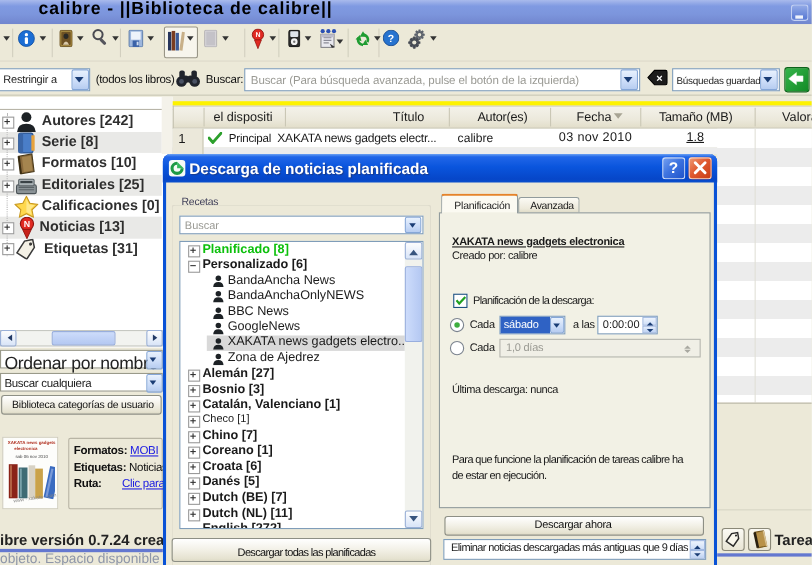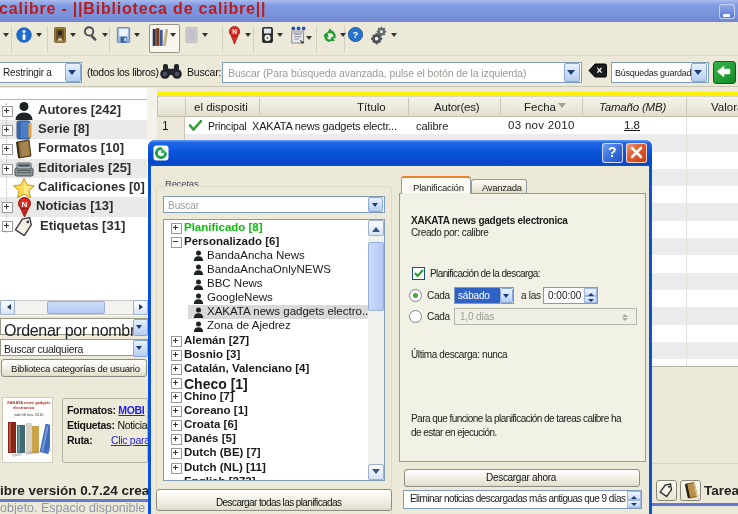--- a/index.html
+++ b/index.html
@@ -8,21 +8,21 @@
   .ab{position:absolute;}
   .txt{white-space:nowrap;}
   .xpbtn{background:linear-gradient(180deg,#ffffff 0%,#f2f0e6 50%,#e5e2d0 90%,#dcd8c4 100%);border:1px solid #8d8f85;border-radius:3px;}
   .inp{background:#fff;border:1px solid #7f9db9;}
 </style>
 </head>
 <body>
 <div id="scr">
 
 <div class="ab" style="left:0;top:0;width:738px;height:22px;background:linear-gradient(180deg,#a9baec 0%,#809ae2 25%,#7c95dc 60%,#7186ce 100%);"></div>
-<div class="ab txt" style="left:-1px;top:0px;font-size:16px;letter-spacing:0.8px;font-weight:bold;color:#b91c1c;">calibre - ||Biblioteca de calibre||</div>
+<div class="ab txt" style="left:-1px;top:0px;font-size:16px;letter-spacing:0.8px;font-weight:bold;color:#000000;padding-left:36px;">calibre - ||Biblioteca de calibre||</div>
 <div class="ab" style="left:719px;top:4px;width:16px;height:15px;border-radius:3px;background:linear-gradient(180deg,#98aee8 0%,#5f7fd6 80%);box-shadow:inset 0 0 0 1px #c3d0f2;"></div>
 <div class="ab" style="left:723px;top:14px;width:7px;height:3px;background:#f0f4fc;"></div>
 
 <div class="ab" style="left:0;top:22px;width:738px;height:64px;background:#ece9d8;"></div>
 <div class="ab" style="left:0;top:86px;width:738px;height:1px;background:#c9c6b6;"></div>
 <div class="ab" style="left:0;top:55px;width:738px;height:1px;background:#dcd9c9;"></div>
 
 <div class="ab" style="left:11px;top:26px;width:1px;height:26px;background:#d2cfbf;"></div>
 <div class="ab" style="left:47px;top:26px;width:1px;height:26px;background:#d2cfbf;"></div>
 <div class="ab" style="left:109px;top:26px;width:1px;height:26px;background:#d2cfbf;"></div>
@@ -267,40 +267,40 @@
       <rect x="11" y="7" width="8" height="28" fill="#3e6b74"></rect>
       <rect x="12.2" y="8" width="1.6" height="26" fill="#7aa2aa"></rect>
       <rect x="20" y="5" width="6" height="30" fill="#d8d2c4"></rect>
       <rect x="26" y="8" width="7" height="27" fill="#caa24a"></rect>
       <rect x="33.5" y="6" width="9" height="29" fill="#3a6bc0" transform="rotate(12 38 35)"></rect>
       <rect x="35" y="8" width="2" height="26" fill="#7a9ad8" transform="rotate(12 38 35)"></rect>
     </svg>
 <div class="ab txt" style="left:12px;top:450px;font-size:4.5px;color:#888;transform:rotate(-8deg);">www · xakata · com</div>
 
 <div class="ab" style="left:62px;top:398px;width:86px;height:65px;border:1px solid #b8b5a5;border-radius:2px;box-sizing:border-box;"></div>
-<div class="ab txt" style="left:67px;top:404px;font-size:10.5px;letter-spacing:-0.3px;font-weight:bold;color:#111;">Formatos: <span style="font-weight:bold;color:#2222e2;text-decoration:underline;">MOBI</span></div>
+<div class="ab txt" style="left:67px;top:404px;font-size:10.5px;letter-spacing:-0.3px;font-weight:bold;color:#111;">Formatos: <span style="font-weight:normal;color:#2222e2;text-decoration:underline;">MOBI</span></div>
 <div class="ab txt" style="left:67px;top:419px;font-size:10.5px;letter-spacing:-0.3px;font-weight:bold;color:#111;">Etiquetas: <span style="font-weight:normal;color:#111;">Noticias,</span></div>
 <div class="ab txt" style="left:67px;top:434px;font-size:10.5px;letter-spacing:-0.3px;font-weight:bold;color:#111;">Ruta: <span style="font-weight:normal;color:#2222e2;text-decoration:underline;margin-left:16px;">Clic para</span></div>
 
 <div class="ab" style="left:147px;top:88px;width:10px;height:52px;background:#f4f2ea;"></div>
 <div class="ab" style="left:157px;top:92px;width:581px;height:4px;background:#fdf200;"></div>
 <div class="ab" style="left:157px;top:96px;width:581px;height:21px;background:linear-gradient(180deg,#f4f2ea 0%,#ece9dc 60%,#e2deca 100%);border-top:1px solid #d8d5c5;border-bottom:1px solid #c3c0ae;box-sizing:border-box;"></div>
 <div class="ab" style="left:157px;top:96px;width:1px;height:44px;background:#c3c0ae;"></div>
 <div class="ab" style="left:185px;top:98px;width:1px;height:17px;background:#cac7b5;"></div>
 <div class="ab" style="left:259px;top:98px;width:1px;height:17px;background:#cac7b5;"></div>
 <div class="ab" style="left:408px;top:98px;width:1px;height:17px;background:#cac7b5;"></div>
 <div class="ab" style="left:500px;top:98px;width:1px;height:17px;background:#cac7b5;"></div>
 <div class="ab" style="left:582px;top:98px;width:1px;height:17px;background:#cac7b5;"></div>
 <div class="ab" style="left:686px;top:98px;width:1px;height:17px;background:#cac7b5;"></div>
 <div class="ab txt" style="left:194px;top:101px;font-size:11.5px;color:#1a1a1a;">el dispositi</div>
 <div class="ab txt" style="left:357px;top:101px;font-size:11.5px;color:#1a1a1a;">Título</div>
 <div class="ab txt" style="left:434px;top:101px;font-size:11.5px;letter-spacing:-0.2px;color:#1a1a1a;">Autor(es)</div>
 <div class="ab txt" style="left:524px;top:101px;font-size:11.5px;color:#1a1a1a;">Fecha</div>
 <div class="ab" style="left:558px;top:103px;width:0;height:0;border:4px solid transparent;border-top:5px solid #a8a494;"></div>
-<div class="ab txt" style="left:599px;top:101px;font-size:11.5px;letter-spacing:-0.2px;color:#1a1a1a;font-style:italic;">Tamaño (MB)</div>
+<div class="ab txt" style="left:599px;top:101px;font-size:11.5px;letter-spacing:-0.2px;color:#1a1a1a;">Tamaño (MB)</div>
 <div class="ab txt" style="left:711px;top:101px;font-size:11.5px;color:#1a1a1a;">Valora</div>
 
 <div class="ab" style="left:157px;top:117px;width:581px;height:17px;background:#fff;"></div>
 <div class="ab" style="left:157px;top:134px;width:581px;height:6px;background:#ececec;"></div>
 <div class="ab" style="left:157px;top:117px;width:28px;height:23px;background:#ebe8da;border-right:1px solid #cac7b5;box-sizing:border-box;"></div>
 <div class="ab txt" style="left:162px;top:119px;font-size:12px;color:#1a1a1a;">1</div>
 <svg class="ab" style="left:189px;top:120px;" width="13" height="11" viewBox="0 0 13 11">
       <path d="M1 5.5 L4.5 9.5 L12 1" fill="none" stroke="#2ca02c" stroke-width="2.6" stroke-linecap="round"></path>
     </svg>
 <div class="ab txt" style="left:208px;top:120px;font-size:10.5px;letter-spacing:-0.2px;color:#1a1a1a;">Principal</div>
@@ -333,20 +333,21 @@
 <div class="ab" style="left:652px;top:503px;width:86px;height:3px;background:#6478d0;"></div>
 
 <div class="ab" style="left:148px;top:140px;width:504px;height:374px;background:#ece9d8;border-left:3px solid #0952d6;border-right:3px solid #0952d6;box-sizing:border-box;border-radius:7px 7px 0 0;"></div>
 
 <div class="ab" style="left:148px;top:140px;width:504px;height:26px;border-radius:7px 7px 0 0;background:linear-gradient(180deg,#6ba1f3 0%,#2166e8 10%,#0a55dd 45%,#0646c8 88%,#0a50cc 100%);"></div>
 <svg class="ab" style="left:153px;top:145px;" width="16" height="16" viewBox="0 0 16 16">
       <rect x="0.5" y="0.5" width="15" height="15" rx="3" fill="#f6fbf6"></rect>
       <path d="M8 2 a6 6 0 1 0 6 6 l-2.8 0 a3.2 3.2 0 1 1 -3.2-3.2 z" fill="#1e9a44"></path>
       <path d="M8 2 l6 6 -6 0 z" fill="#34b85c"></path>
     </svg>
+<div class="ab txt" style="left:172px;top:145px;font-size:14px;font-weight:bold;color:#fff;text-shadow:1px 1px 1px #1a3a8a;">Descarga de noticias planificada</div>
 
 <div class="ab" style="left:602px;top:143px;width:21px;height:20px;border-radius:3px;background:linear-gradient(135deg,#7aa4f2 0%,#3f74e0 45%,#1c50c8 100%);box-shadow:inset 0 0 0 1px #cfdcf5;"></div>
 <div class="ab txt" style="left:608px;top:144px;font-size:14px;font-weight:bold;color:#fff;">?</div>
 <div class="ab" style="left:626px;top:143px;width:21px;height:20px;border-radius:3px;background:linear-gradient(135deg,#f09f7a 0%,#e05a30 45%,#c63a12 100%);box-shadow:inset 0 0 0 1px #f5d5c5;"></div>
 <svg class="ab" style="left:630px;top:146px;" width="13" height="13" viewBox="0 0 13 13">
       <path d="M2 2 L11 11 M11 2 L2 11" stroke="#fff" stroke-width="2.6" stroke-linecap="round"></path>
     </svg>
 
 <div class="ab txt" style="left:165px;top:178px;font-size:9.5px;letter-spacing:-0.2px;color:#41415a;">Recetas</div>
 <div class="ab" style="left:156px;top:186px;width:236px;height:328px;border:1px solid #dedbcc;border-bottom:none;border-radius:3px 3px 0 0;box-sizing:border-box;"></div>
@@ -361,22 +362,22 @@
   <div class="ab txt" style="left:20px;top:0.5px;font-size:11.5px;font-weight:bold;color:#0cc00c;">Planificado [8]</div>
   <div class="ab txt" style="left:20px;top:14.6px;font-size:11.5px;font-weight:bold;color:#1a1a1a;">Personalizado [6]</div>
   <div class="ab txt" style="left:43px;top:28.7px;font-size:11.5px;color:#1a1a1a;">BandaAncha News</div>
   <div class="ab txt" style="left:43px;top:42.9px;font-size:11.5px;color:#1a1a1a;">BandaAnchaOnlyNEWS</div>
   <div class="ab txt" style="left:43px;top:57px;font-size:11.5px;color:#1a1a1a;">BBC News</div>
   <div class="ab txt" style="left:43px;top:71.1px;font-size:11.5px;color:#1a1a1a;">GoogleNews</div>
   <div class="ab txt" style="left:43px;top:85.2px;font-size:11.5px;color:#1a1a1a;">XAKATA news gadgets electro...</div>
   <div class="ab txt" style="left:43px;top:99.3px;font-size:11.5px;color:#1a1a1a;">Zona de Ajedrez</div>
   <div class="ab txt" style="left:20px;top:113.5px;font-size:11.5px;font-weight:bold;color:#1a1a1a;">Alemán [27]</div>
   <div class="ab txt" style="left:20px;top:127.6px;font-size:11.5px;font-weight:bold;color:#1a1a1a;">Bosnio [3]</div>
-  <div class="ab txt" style="left:20px;top:141.7px;font-size:11.5px;font-weight:bold;color:#1a1a1a;">Catalán, Valenciano [4]</div>
-  <div class="ab txt" style="left:20px;top:155.8px;font-size:14px;font-weight:bold;color:#1a1a1a;">Checo [1]</div>
+  <div class="ab txt" style="left:20px;top:141.7px;font-size:11.5px;font-weight:bold;color:#1a1a1a;">Catalán, Valenciano [1]</div>
+  <div class="ab txt" style="left:20px;top:155.8px;font-size:10px;font-weight:normal;color:#1a1a1a;">Checo [1]</div>
   <div class="ab txt" style="left:20px;top:169.9px;font-size:11.5px;font-weight:bold;color:#1a1a1a;">Chino [7]</div>
   <div class="ab txt" style="left:20px;top:184.1px;font-size:11.5px;font-weight:bold;color:#1a1a1a;">Coreano [1]</div>
   <div class="ab txt" style="left:20px;top:198.2px;font-size:11.5px;font-weight:bold;color:#1a1a1a;">Croata [6]</div>
   <div class="ab txt" style="left:20px;top:212.3px;font-size:11.5px;font-weight:bold;color:#1a1a1a;">Danés [5]</div>
   <div class="ab txt" style="left:20px;top:226.4px;font-size:11.5px;font-weight:bold;color:#1a1a1a;">Dutch (BE) [7]</div>
   <div class="ab txt" style="left:20px;top:240.5px;font-size:11.5px;font-weight:bold;color:#1a1a1a;">Dutch (NL) [11]</div>
   <div class="ab txt" style="left:20px;top:254.7px;font-size:11.5px;font-weight:bold;color:#1a1a1a;">English [272]</div>
 
   <div class="ab" style="left:7px;top:2.5px;width:9px;height:9px;background:#fff;border:1px solid #9a9a9a;"></div>
       <div class="ab" style="left:9px;top:6.5px;width:5px;height:1px;background:#333;"></div>
@@ -450,21 +451,21 @@
 <div class="ab xpbtn" style="left:156px;top:489px;width:236px;height:22px;box-sizing:border-box;"></div>
 <div class="ab txt" style="left:216px;top:497px;font-size:10px;letter-spacing:-0.6px;color:#111;">Descargar todas las planificadas</div>
 
 <div class="ab" style="left:471px;top:179px;width:56px;height:15px;background:linear-gradient(180deg,#fbfaf4 0%,#ece9da 70%,#dcd8c2 100%);border:1px solid #919b9c;border-bottom:none;border-radius:3px 3px 0 0;box-sizing:border-box;"></div>
 <div class="ab txt" style="left:482px;top:182px;font-size:9.5px;letter-spacing:-0.3px;color:#1a1a1a;">Avanzada</div>
 <div class="ab" style="left:399px;top:193px;width:247px;height:269px;background:#f2f1e5;border:1px solid #919b9c;box-sizing:border-box;"></div>
 <div class="ab" style="left:401px;top:176px;width:70px;height:18px;background:#fbfaf2;border:1px solid #919b9c;border-bottom:none;border-top:2px solid #e5832a;border-radius:3px 3px 0 0;box-sizing:border-box;"></div>
 <div class="ab" style="left:402px;top:193px;width:68px;height:2px;background:#f2f1e5;"></div>
 <div class="ab txt" style="left:413px;top:182px;font-size:9.5px;letter-spacing:-0.2px;color:#1a1a1a;">Planificación</div>
 
-<div class="ab txt" style="left:411px;top:215px;font-size:10px;letter-spacing:-0.25px;font-weight:bold;color:#1a1a1a;">XAKATA news gadgets electronica</div>
+<div class="ab txt" style="left:411px;top:215px;font-size:10px;letter-spacing:-0.25px;font-weight:bold;color:#1a1a1a;text-decoration:underline;">XAKATA news gadgets electronica</div>
 <div class="ab txt" style="left:411px;top:227px;font-size:10px;letter-spacing:-0.4px;color:#1a1a1a;">Creado por: calibre</div>
 
 <div class="ab" style="left:412px;top:267px;width:13px;height:13px;background:#fff;border:1px solid #1c5180;box-sizing:border-box;"></div>
 <svg class="ab" style="left:414px;top:269px;" width="10" height="9" viewBox="0 0 10 9">
       <path d="M1 4 L3.5 7 L9 1" fill="none" stroke="#21a121" stroke-width="2"></path>
     </svg>
 <div class="ab txt" style="left:430px;top:268px;font-size:10px;letter-spacing:-0.6px;color:#1a1a1a;">Planificación de la descarga:</div>
 
 <div class="ab" style="left:409px;top:289px;width:13px;height:13px;background:#fff;border:1px solid #7b838e;border-radius:50%;box-sizing:border-box;"></div>
 <div class="ab" style="left:413px;top:293px;width:5px;height:5px;background:#3fae3f;border-radius:50%;"></div>

